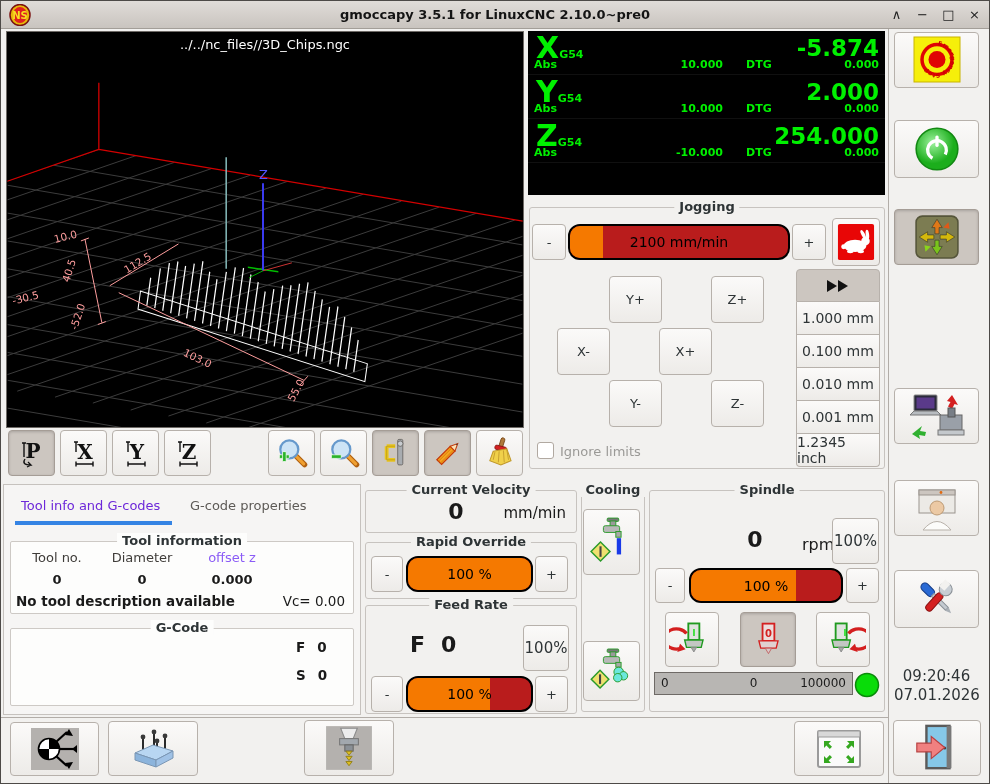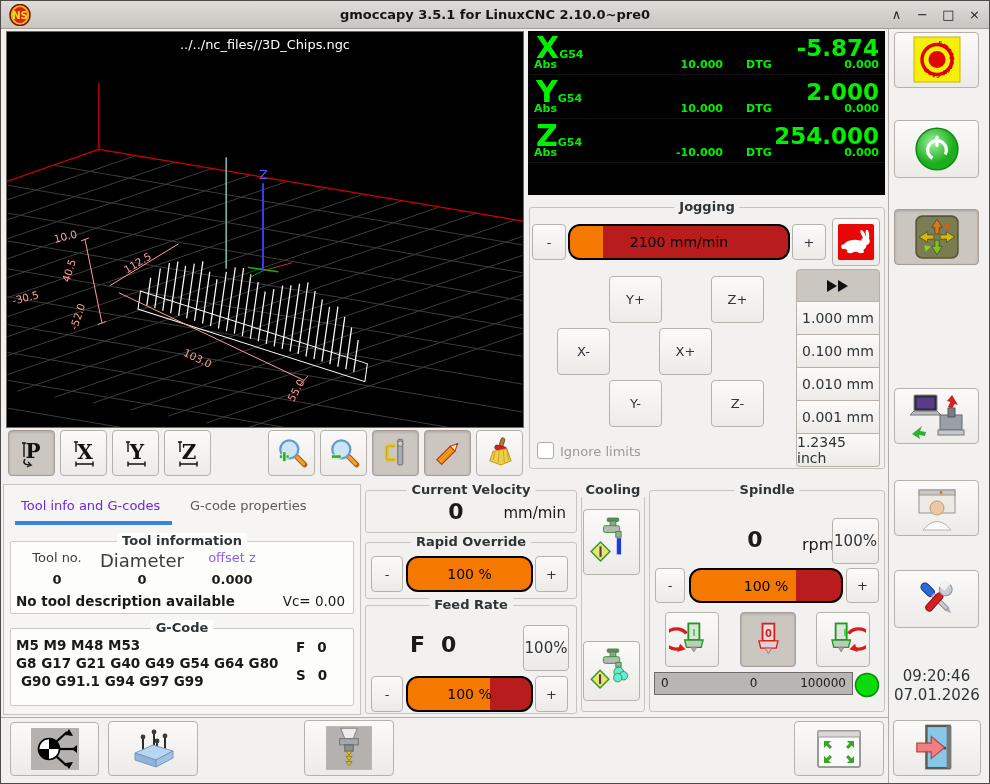--- a/index.html
+++ b/index.html
@@ -266,36 +266,31 @@
   <div class="small-gray" style="position:absolute;left:559px;top:443px;font-size:13px">Ignore limits</div>
 
   <div class="notebook">
     <div class="tab active" style="left:11px">Tool info and G-codes</div>
     <div class="tab inactive" style="left:180px">G-code properties</div>
     <div class="tab-underline"></div>
 
     <div class="wframe" style="left:6px;top:56px;width:344px;height:73px">
       <span class="ftitle">Tool information</span>
       <div style="position:absolute;left:6px;top:8px;width:80px;text-align:center;font-size:13px;color:#3f3c39">Tool no.</div>
-      <div style="position:absolute;left:88px;top:8px;width:86px;text-align:center;font-size:18px;color:#3f3c39">Diameter</div>
+      <div style="position:absolute;left:88px;top:8px;width:86px;text-align:center;font-size:13px;color:#3f3c39">Diameter</div>
       <div style="position:absolute;left:178px;top:8px;width:86px;text-align:center;font-size:13px;color:#8b5cf6">offset z</div>
       <div style="position:absolute;left:6px;top:30px;width:80px;text-align:center;font-size:13px;font-weight:bold">0</div>
       <div style="position:absolute;left:88px;top:30px;width:86px;text-align:center;font-size:13px;font-weight:bold">0</div>
       <div style="position:absolute;left:178px;top:30px;width:86px;text-align:center;font-size:13px;font-weight:bold">0.000</div>
       <div style="position:absolute;left:5px;bottom:4px;font-size:13.5px;font-weight:bold">No tool description available</div>
       <div style="position:absolute;right:8px;bottom:4px;font-size:13.5px">Vc= 0.00</div>
     </div>
 
     <div class="wframe" style="left:6px;top:143px;width:344px;height:78px">
       <span class="ftitle">G-Code</span>
-      <div style="position:absolute;left:5px;top:7px;font-size:13.5px;font-weight:bold;line-height:18px">
-        <div>M5 M9 M48 M53</div>
-        <div>G8 G17 G21 G40 G49 G54 G64 G80</div>
-        <div style="padding-left:5px">G90 G91.1 G94 G97 G99</div>
-      </div>
       <div style="position:absolute;left:285px;top:10px;font-size:13.5px;font-weight:bold;display:flex;gap:12px">
         <span>F</span>
         <span>0</span>
       </div>
       <div style="position:absolute;left:285px;top:38px;font-size:13.5px;font-weight:bold;display:flex;gap:12px">
         <span>S</span>
         <span>0</span>
       </div>
     </div>
   </div>

